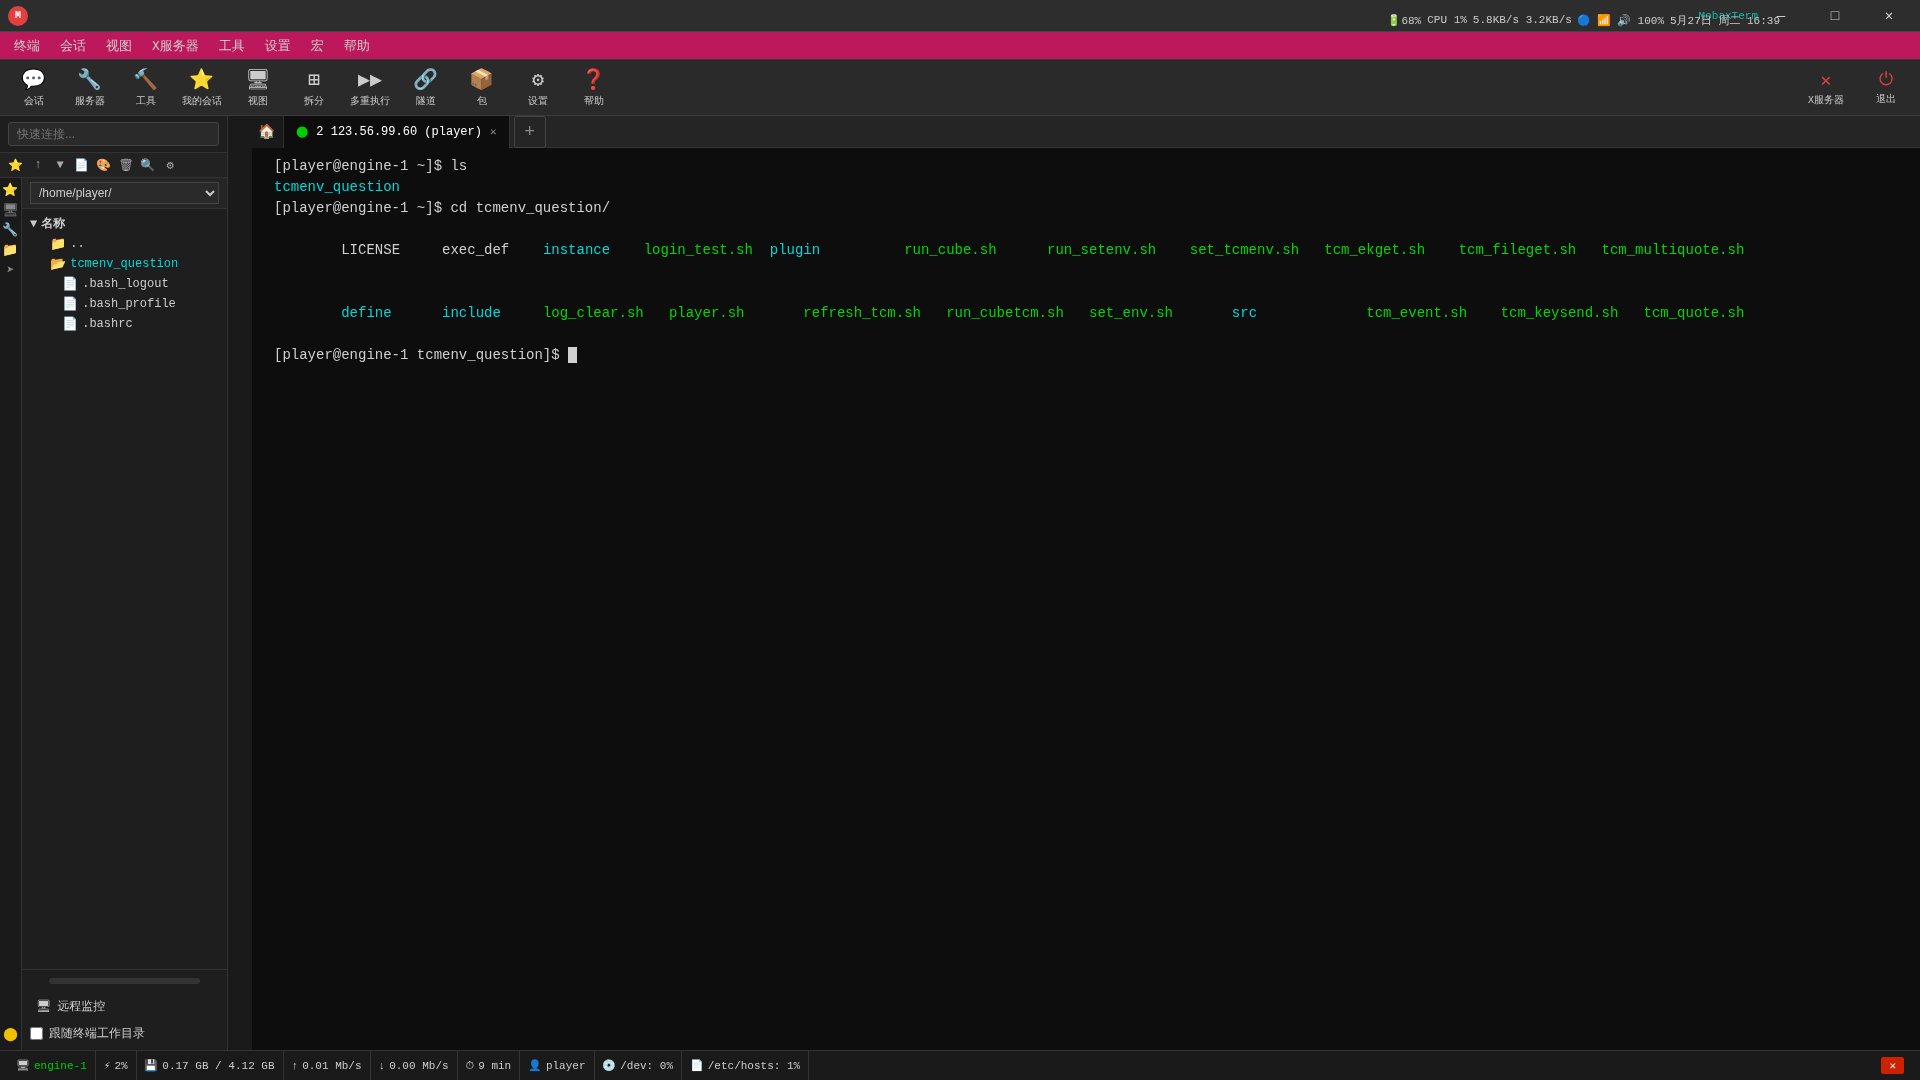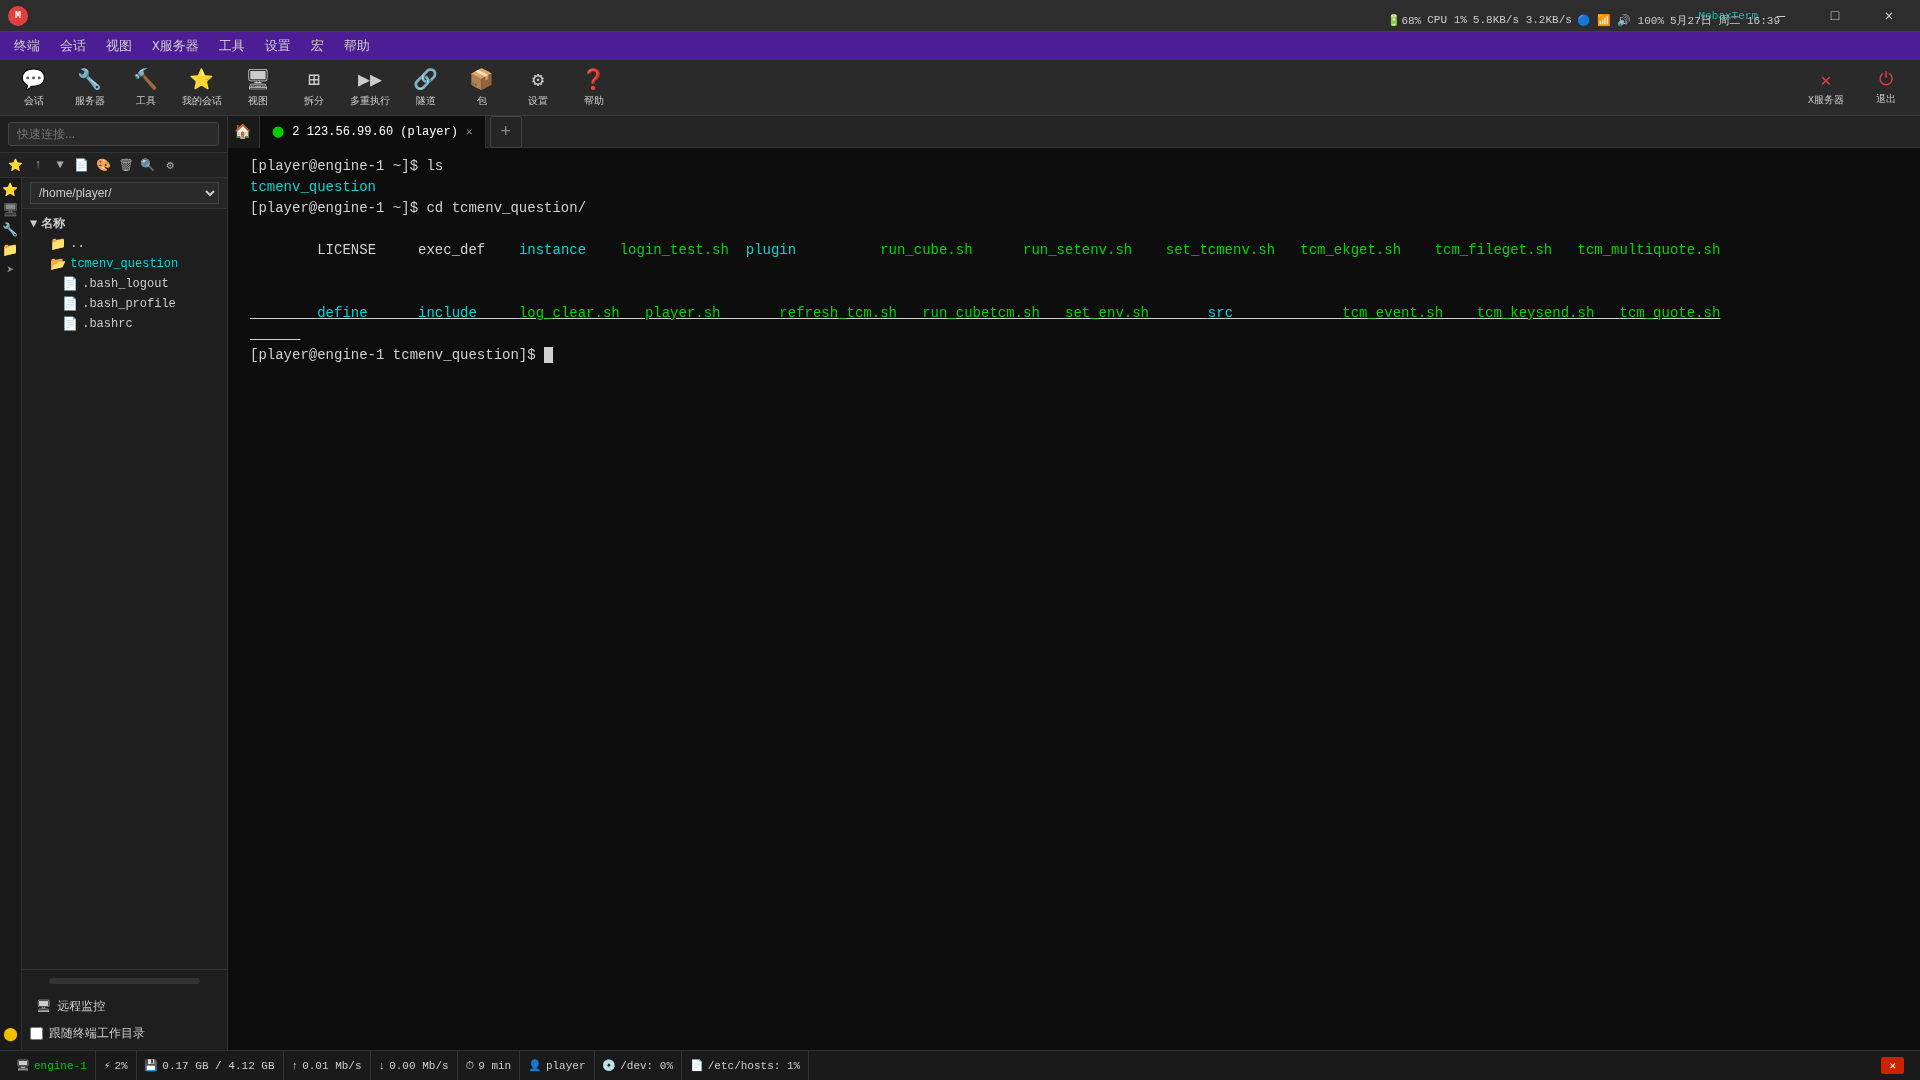--- a/index.html
+++ b/index.html
@@ -58,21 +58,21 @@
       display: flex;
       align-items: center;
       gap: 6px;
       font-size: 11px;
       color: #ccc;
     }
 
     
     #menubar {
       height: 28px;
-      background: #4c1d95;
+      background: #be185d;
       display: flex;
       align-items: center;
       padding: 0 4px;
       border-bottom: 1px solid #3a3a3a;
     }
     .menu-item {
       padding: 4px 10px;
       font-size: 13px;
       color: #ccc;
       cursor: pointer;
@@ -124,20 +124,21 @@
       color: #ccc;
       cursor: pointer;
       border-radius: 3px;
       gap: 2px;
     }
 
     
     #main {
       display: flex;
       height: calc(1080px - 32px - 28px - 56px - 30px);
+      gap: 24px;
     }
 
     
     #sidebar {
       width: 228px;
       background: #1e1e1e;
       border-right: 1px solid #333;
       display: flex;
       flex-direction: column;
       overflow: hidden;
@@ -563,21 +564,21 @@
 
       <div>
         <span class="prompt">[player@engine-1 ~]$ </span><span class="cmd">cd tcmenv_question/</span>
       </div>
 
 
       <div style="font-family:'Consolas','Courier New',monospace; white-space:pre;">
         <span class="file-white">LICENSE     </span><span class="file-white">exec_def    </span><span class="dir-cyan">instance    </span><span class="file-green">login_test.sh  </span><span class="dir-cyan">plugin          </span><span class="file-green">run_cube.sh      </span><span class="file-green">run_setenv.sh    </span><span class="file-green">set_tcmenv.sh   </span><span class="file-green">tcm_ekget.sh    </span><span class="file-green">tcm_fileget.sh   </span><span class="file-green">tcm_multiquote.sh</span>
       </div>
 
-      <div style="font-family:'Consolas','Courier New',monospace; white-space:pre;text-decoration:underline;">
+      <div style="font-family:'Consolas','Courier New',monospace; white-space:pre;">
         <span class="dir-cyan">define      </span><span class="dir-cyan">include     </span><span class="file-green">log_clear.sh</span><span class="file-green">   player.sh       </span><span class="file-green">refresh_tcm.sh   </span><span class="file-green">run_cubetcm.sh   </span><span class="file-green">set_env.sh       </span><span class="dir-cyan">src             </span><span class="file-green">tcm_event.sh    </span><span class="file-green">tcm_keysend.sh   </span><span class="file-green">tcm_quote.sh</span>
       </div>
 
       <div>
         <span class="prompt">[player@engine-1 tcmenv_question]$ </span><span class="cursor-block"></span>
       </div>
     </div>
   </div>
 </div>
 

